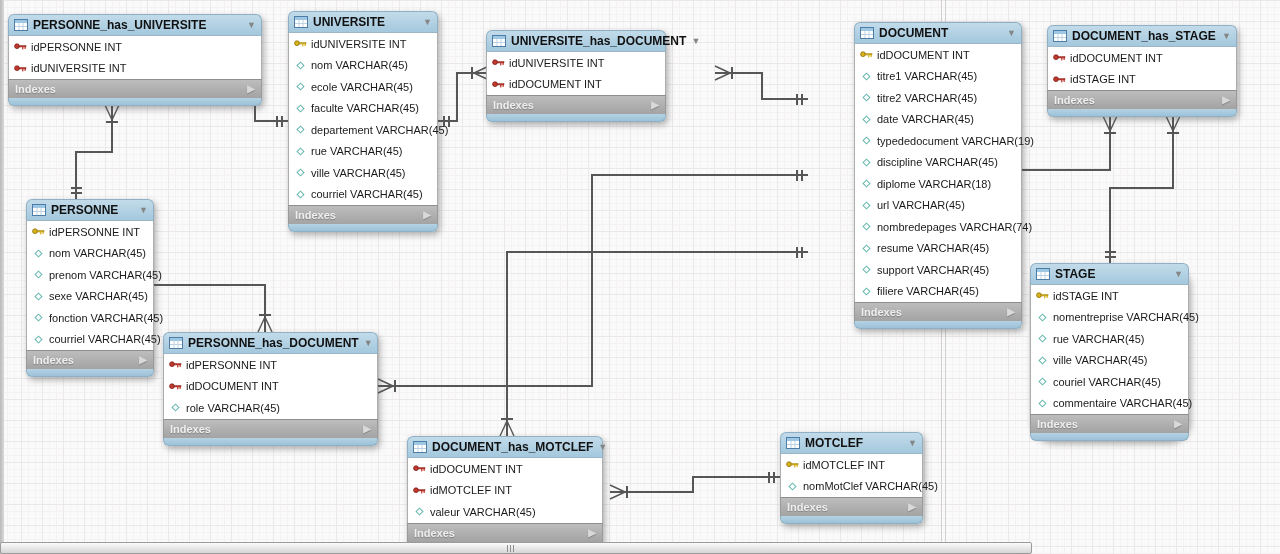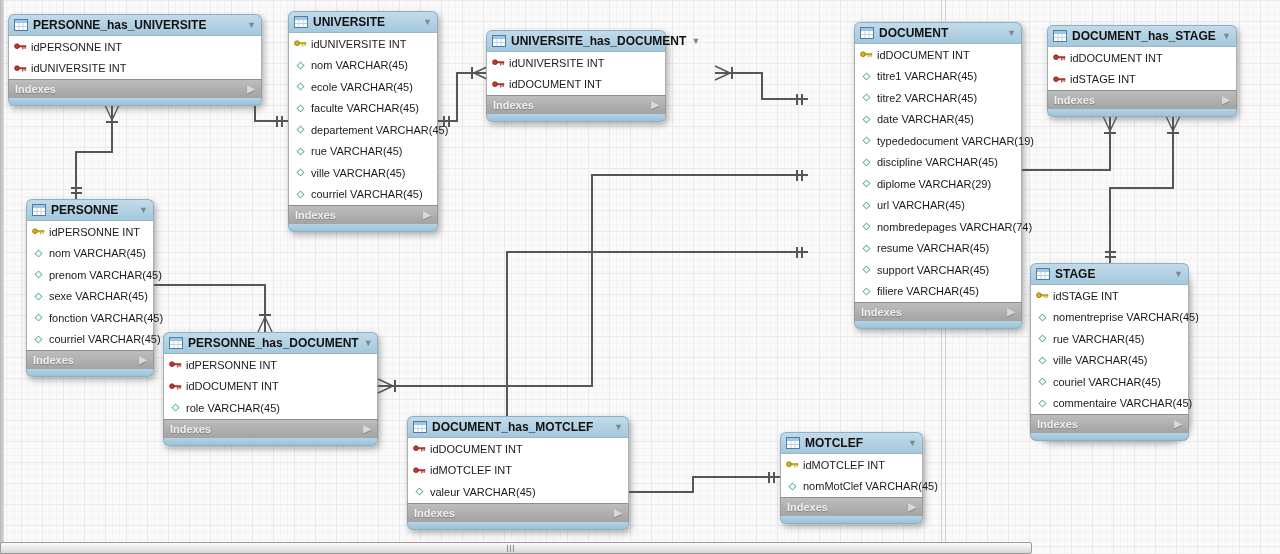--- a/index.html
+++ b/index.html
@@ -356,21 +356,21 @@
               </svg>
             </span>
             <span>discipline VARCHAR(45)</span>
           </div>
           <div class="tbl-row">
             <span class="cicon">
               <svg width="9" height="9" viewBox="0 0 9 9">
                 <rect x="2.1" y="2.1" width="4.8" height="4.8" transform="rotate(45 4.5 4.5)" fill="#fdfefe" stroke="#62b6ae" stroke-width="1"></rect>
               </svg>
             </span>
-            <span>diplome VARCHAR(29)</span>
+            <span>diplome VARCHAR(18)</span>
           </div>
           <div class="tbl-row">
             <span class="cicon">
               <svg width="9" height="9" viewBox="0 0 9 9">
                 <rect x="2.1" y="2.1" width="4.8" height="4.8" transform="rotate(45 4.5 4.5)" fill="#fdfefe" stroke="#62b6ae" stroke-width="1"></rect>
               </svg>
             </span>
             <span>url VARCHAR(45)</span>
           </div>
           <div class="tbl-row">
@@ -574,21 +574,21 @@
             </span>
             <span>role VARCHAR(45)</span>
           </div>
         </div>
         <div class="tbl-footer">
           <span>Indexes</span>
           <span class="idx-arrow">▶</span>
         </div>
         <div class="tbl-bottom"></div>
       </div>
-      <div class="tbl" style="left: 407px; top: 416px; width: 222px;">
+      <div class="tbl" style="left: 407px; top: 436px; width: 196px;">
         <div class="tbl-header">
           <span style="display: inline-flex;">
             <svg width="14" height="12" viewBox="0 0 14 12">
               <rect x="0.5" y="0.5" width="13" height="11" fill="#ffffff" stroke="#4d7da6"></rect>
               <rect x="1" y="1" width="12" height="3" fill="#9ec7e4"></rect>
               <line x1="5" y1="4" x2="5" y2="11" stroke="#bdd3e4"></line>
               <line x1="9" y1="4" x2="9" y2="11" stroke="#bdd3e4"></line>
               <line x1="1" y1="7.5" x2="13" y2="7.5" stroke="#bdd3e4"></line>
             </svg>
           </span>

